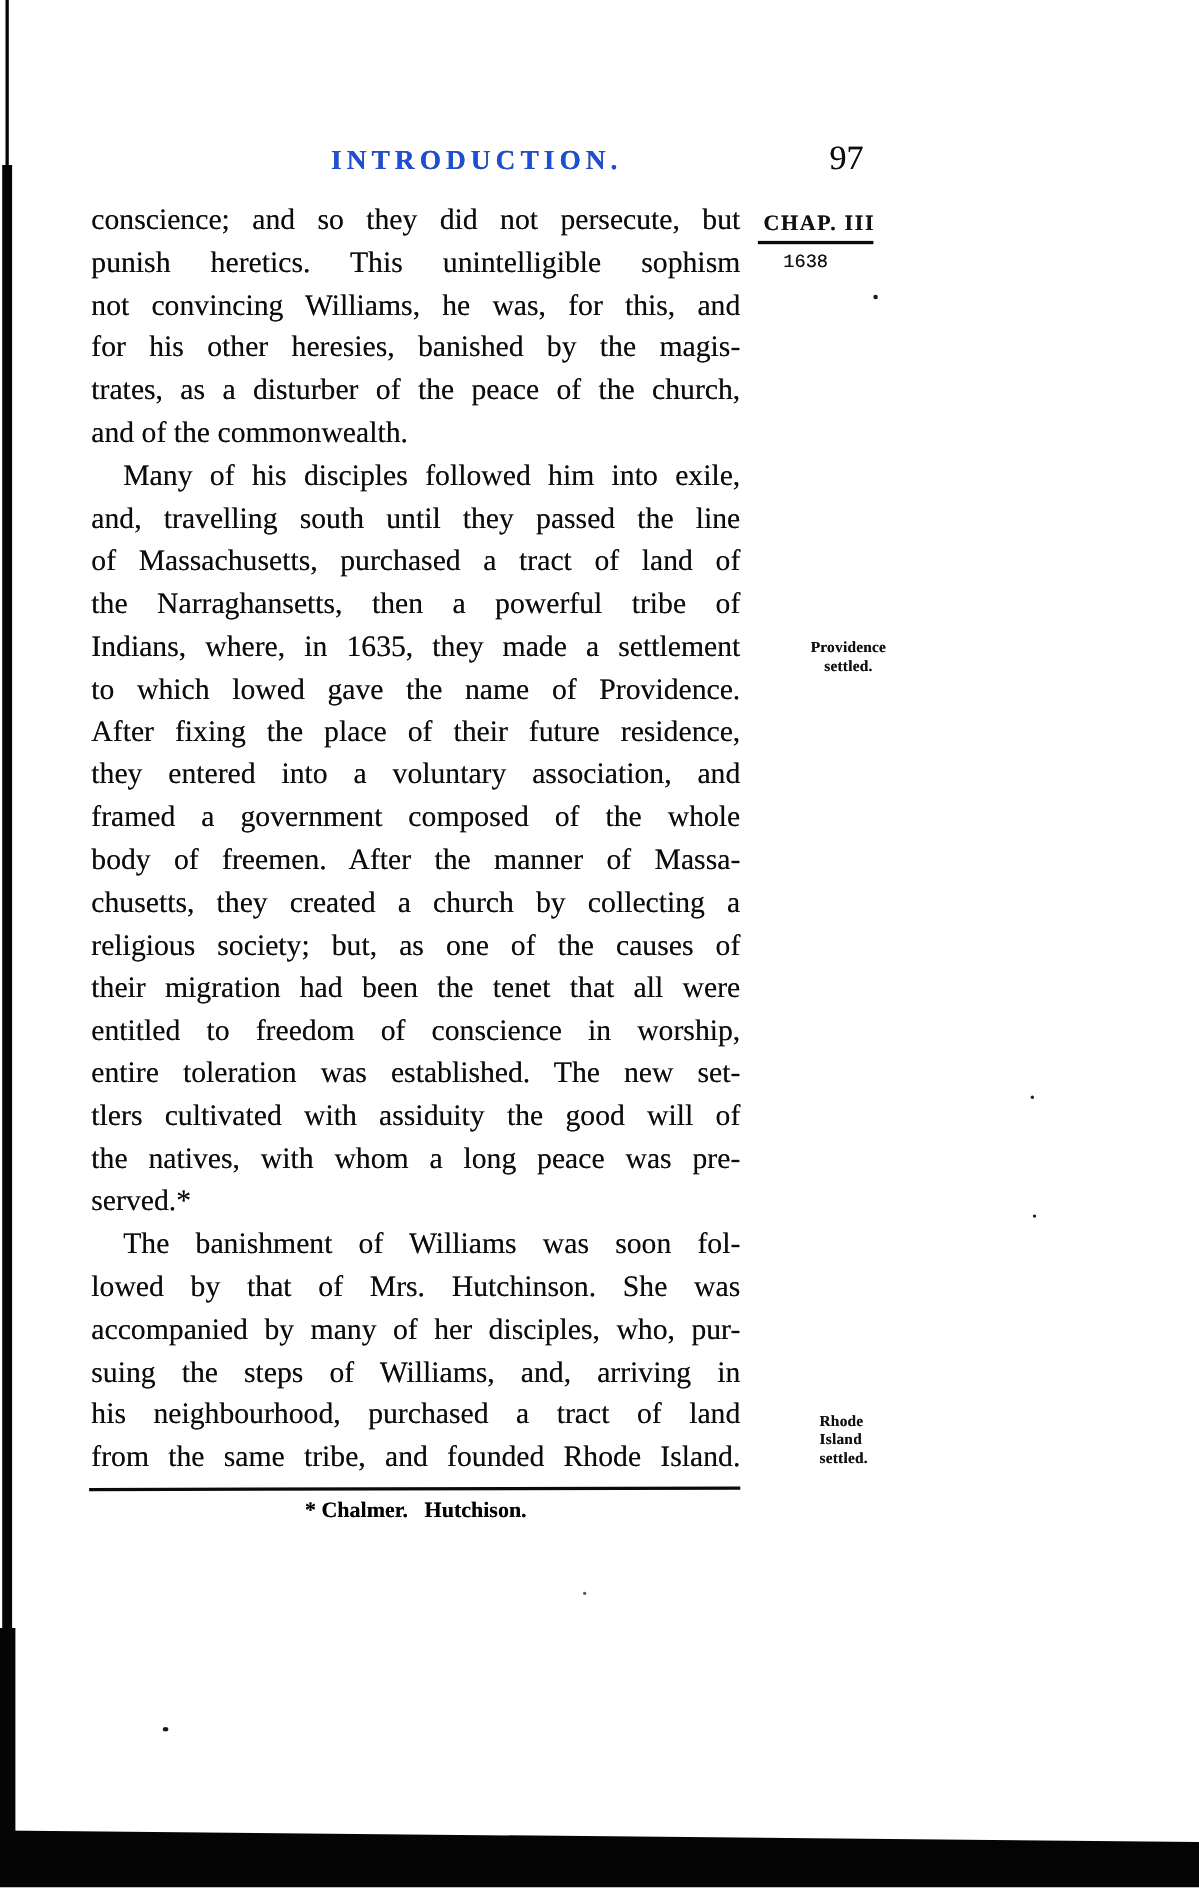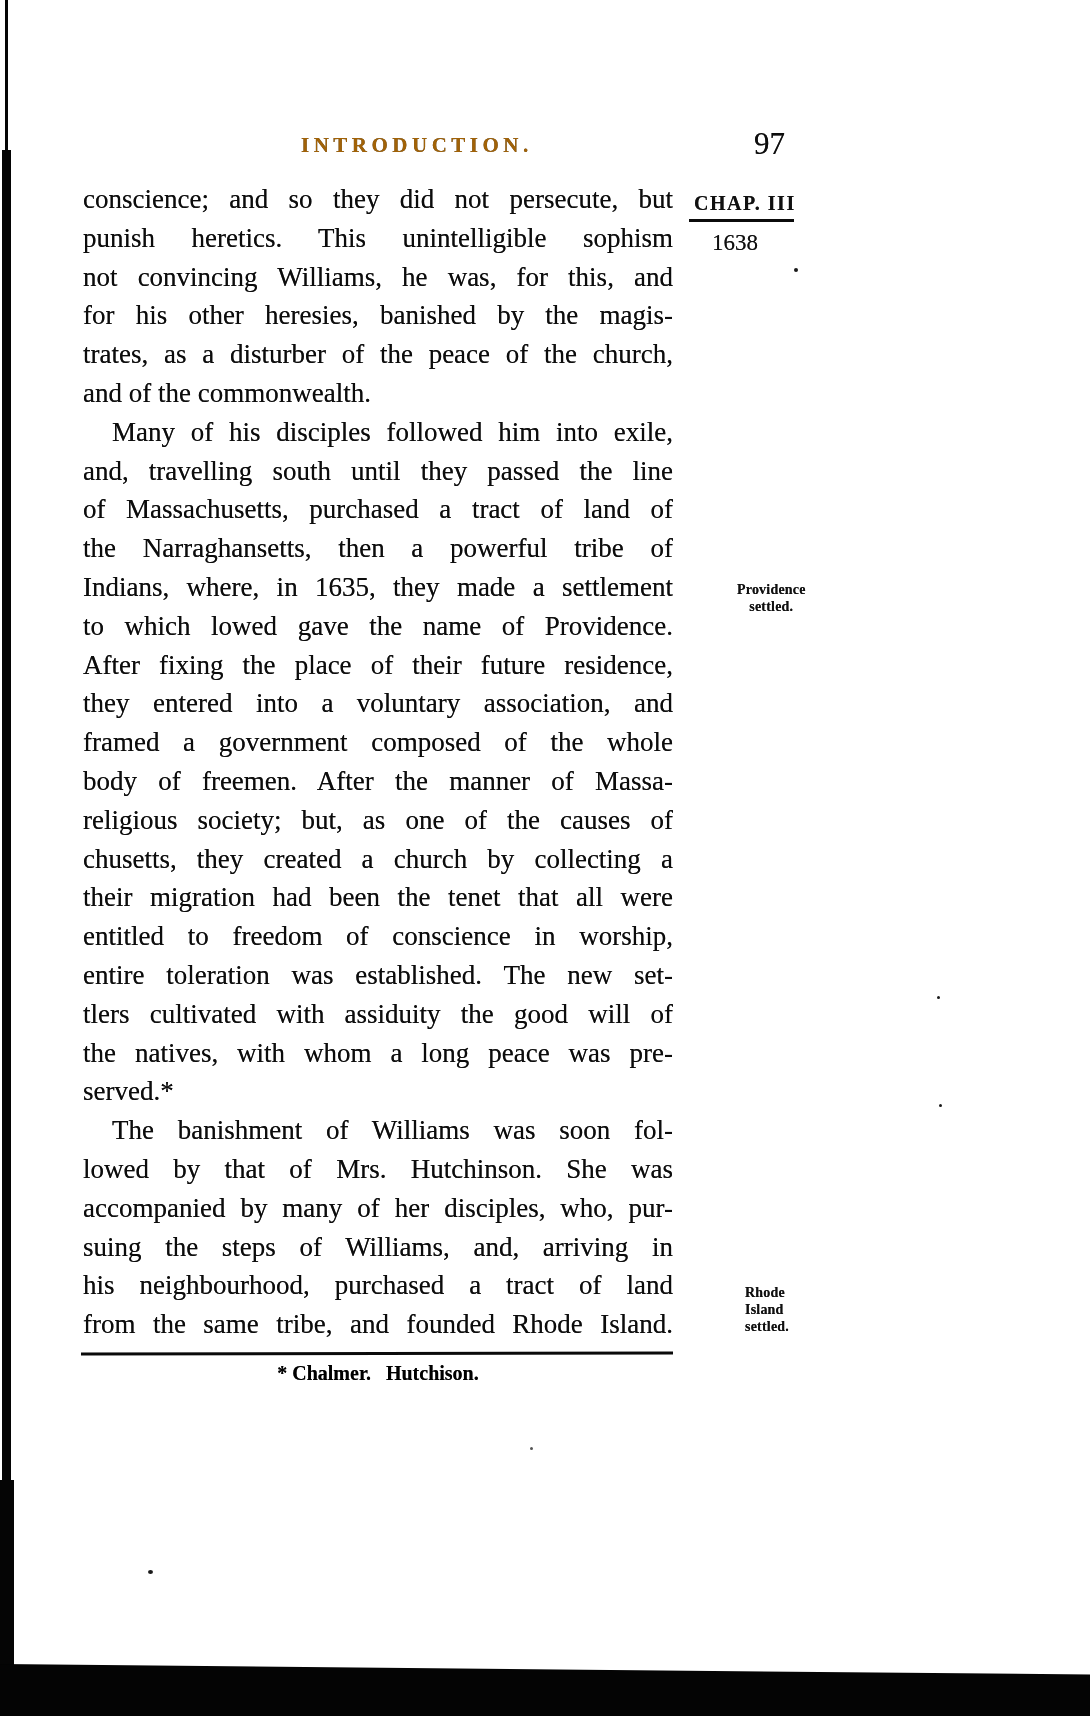--- a/index.html
+++ b/index.html
@@ -14,41 +14,42 @@
     width: 1090px; height: 1716px;
     background: #ffffff;
     color: #0b0b0b;
     overflow: hidden;
   }
   .ink { text-shadow: 0 0 0.6px rgba(0,0,0,0.65); }
 
   
   .running-title {
     position: absolute; left: 301px; top: 133px;
-    font-size: 21px; letter-spacing: 4.5px; font-weight: 600;
-    color: #a16207;
+    font-size: 25px; letter-spacing: 4.5px; font-weight: 600;
+    color: #1d4ed8;
   }
   .page-number {
     position: absolute; left: 754px; top: 126px;
     font-size: 31px; color: #0d0d0d;
   }
 
   
   .note { position: absolute; color: #101010; }
   .note-chapter {
     left: 694px; top: 192px;
     font-size: 20px; font-weight: 600; letter-spacing: 1.5px;
   }
   .chap-rule {
     position: absolute; left: 689px; top: 219px;
     width: 105px; height: 3px; background: #0b0b0b;
   }
   .note-year {
     left: 712px; top: 230px;
-    font-size: 23px;
+    font-size: 17px;
+    font-family: Liberation Mono, monospace;
   }
   .note-small {
     font-size: 14px; line-height: 17px; font-weight: 600;
     white-space: pre-line; letter-spacing: 0.2px;
   }
   .note-providence { left: 737px; top: 581px; text-align: center; }
   .note-rhode { left: 745px; top: 1284px; }
 
   
   .body-text {
@@ -123,22 +124,22 @@
       <div class="line j ind">Many of his disciples followed him into exile,</div>
       <div class="line j">and, travelling south until they passed the line</div>
       <div class="line j">of Massachusetts, purchased a tract of land of</div>
       <div class="line j">the Narraghansetts, then a powerful tribe of</div>
       <div class="line j">Indians, where, in 1635, they made a settlement</div>
       <div class="line j">to which lowed gave the name of Providence.</div>
       <div class="line j">After fixing the place of their future residence,</div>
       <div class="line j">they entered into a voluntary association, and</div>
       <div class="line j">framed a government composed of the whole</div>
       <div class="line j">body of freemen.  After the manner of Massa-</div>
+      <div class="line j">chusetts, they created a church by collecting a</div>
       <div class="line j">religious society; but, as one of the causes of</div>
-      <div class="line j">chusetts, they created a church by collecting a</div>
       <div class="line j">their migration had been the tenet that all were</div>
       <div class="line j">entitled to freedom of conscience in worship,</div>
       <div class="line j">entire toleration was established.  The new set-</div>
       <div class="line j">tlers cultivated with assiduity the good will of</div>
       <div class="line j">the natives, with whom a long peace was pre-</div>
       <div class="line">served.*</div>
       <div class="line j ind">The banishment of Williams was soon fol-</div>
       <div class="line j">lowed by that of Mrs. Hutchinson.  She was</div>
       <div class="line j">accompanied by many of her disciples, who, pur-</div>
       <div class="line j">suing the steps of Williams, and, arriving in</div>

